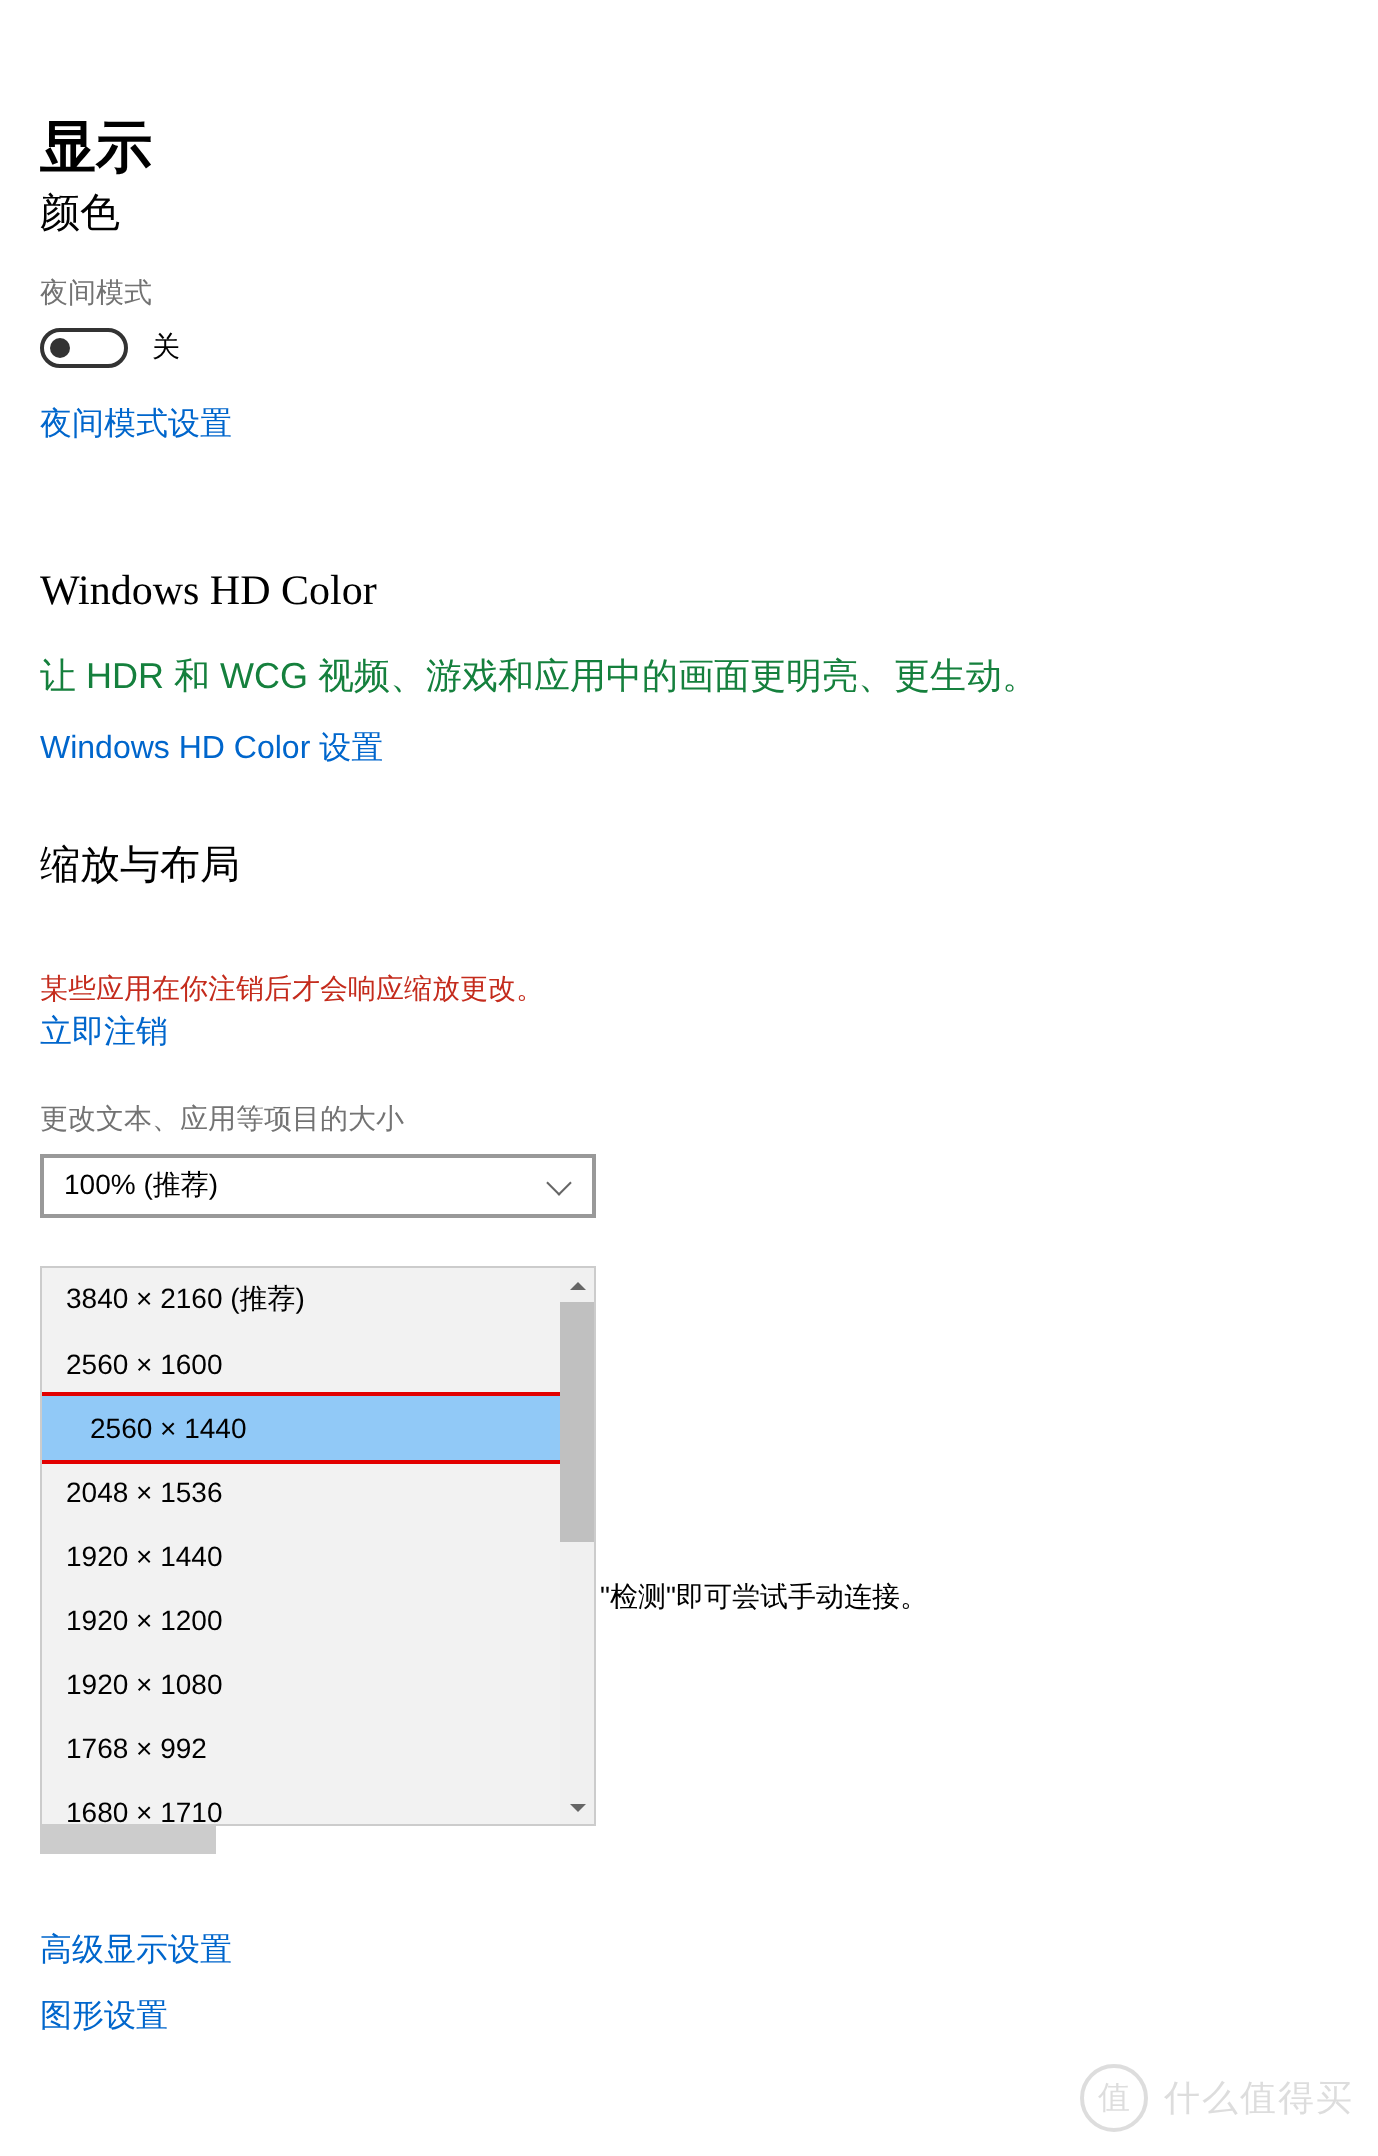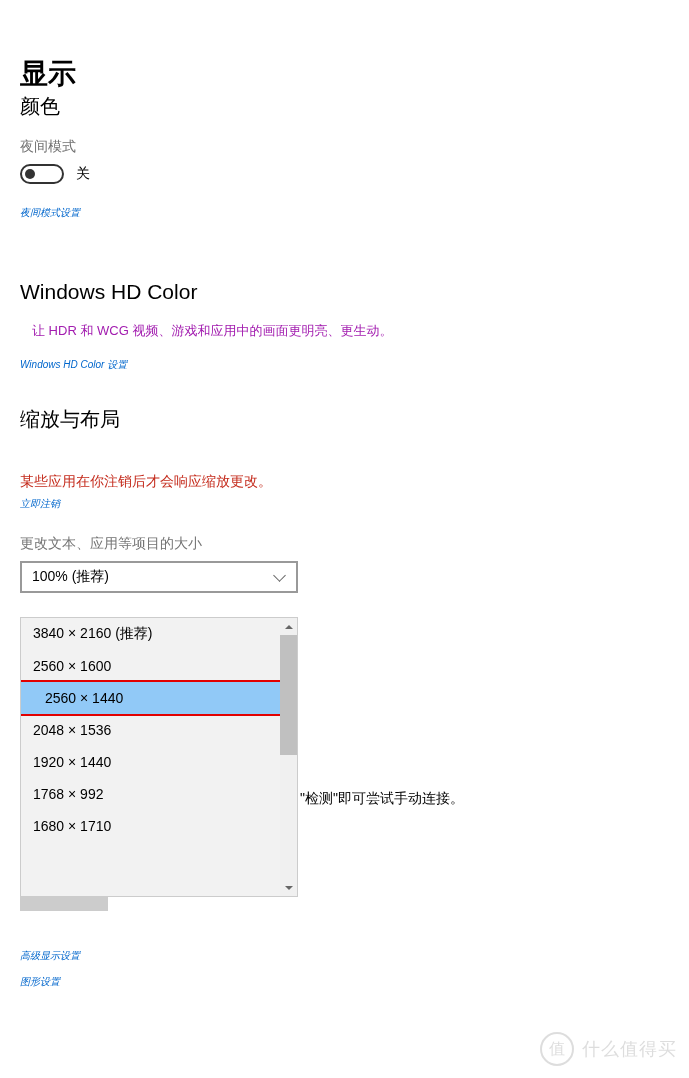--- a/index.html
+++ b/index.html
@@ -16,21 +16,21 @@
     .page-title {
       font-size: 28px;
       font-weight: 600;
     }
     .section-title {
       font-size: 20px;
       font-weight: 400;
       margin-bottom: 18px;
     }
     .section-title.hd {
-      font-family: Liberation Sans, sans-serif;
+      font-family: Liberation Serif, serif;
       font-weight: 350;
       font-size: 21px;
     }
     .label-text {
       font-size: 14px;
       color: #737373;
       margin-bottom: 8px;
     }
     .toggle-row {
       display: flex;
@@ -54,31 +54,29 @@
       width: 10px;
       height: 10px;
       background: #333;
       border-radius: 50%;
     }
     .toggle-state {
       font-size: 14px;
     }
     .link {
       color: #0066cc;
-      font-size: 10px;
+      font-size: 16px;
       text-decoration: none;
       cursor: pointer;
       display: inline-block;
-      font-style: italic;
     }
     .desc {
-      font-size: 13px;
-      color: #a21caf;
+      font-size: 18px;
+      color: #15803d;
       margin-bottom: 14px;
-      margin-left: 12px;
     }
     .section-gap { margin-bottom: 30px; }
     .warning {
       color: #c42b1c;
       font-size: 14px;
       margin-bottom: 2px;
     }
     .dropdown {
       width: 278px;
       height: 32px;
@@ -253,20 +251,22 @@
   <span class="chevron"></span>
 </div>
 
 <div class="listbox">
   <div class="listbox-items" id="resolution-items">
       <div class="listbox-item">3840 × 2160 (推荐)</div>
       <div class="listbox-item">2560 × 1600</div>
       <div class="listbox-item selected">2560 × 1440<div class="highlight-box"></div></div>
       <div class="listbox-item">2048 × 1536</div>
       <div class="listbox-item">1920 × 1440</div>
+      <div class="listbox-item">1920 × 1200</div>
+      <div class="listbox-item">1920 × 1080</div>
       <div class="listbox-item">1768 × 992</div>
       <div class="listbox-item">1680 × 1710</div>
     </div>
   <div class="scrollbar">
     <div class="scroll-btn">
         <div class="scroll-arrow-up"></div>
       </div>
     <div class="scroll-track">
       <div class="scroll-thumb"></div>
     </div>

